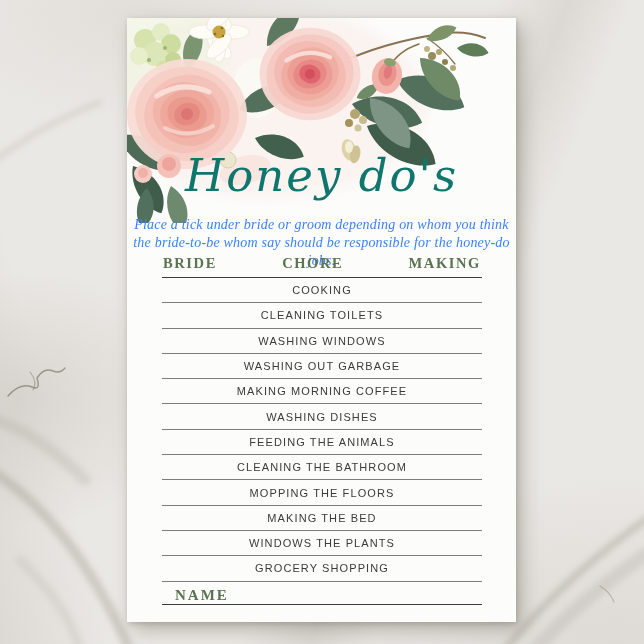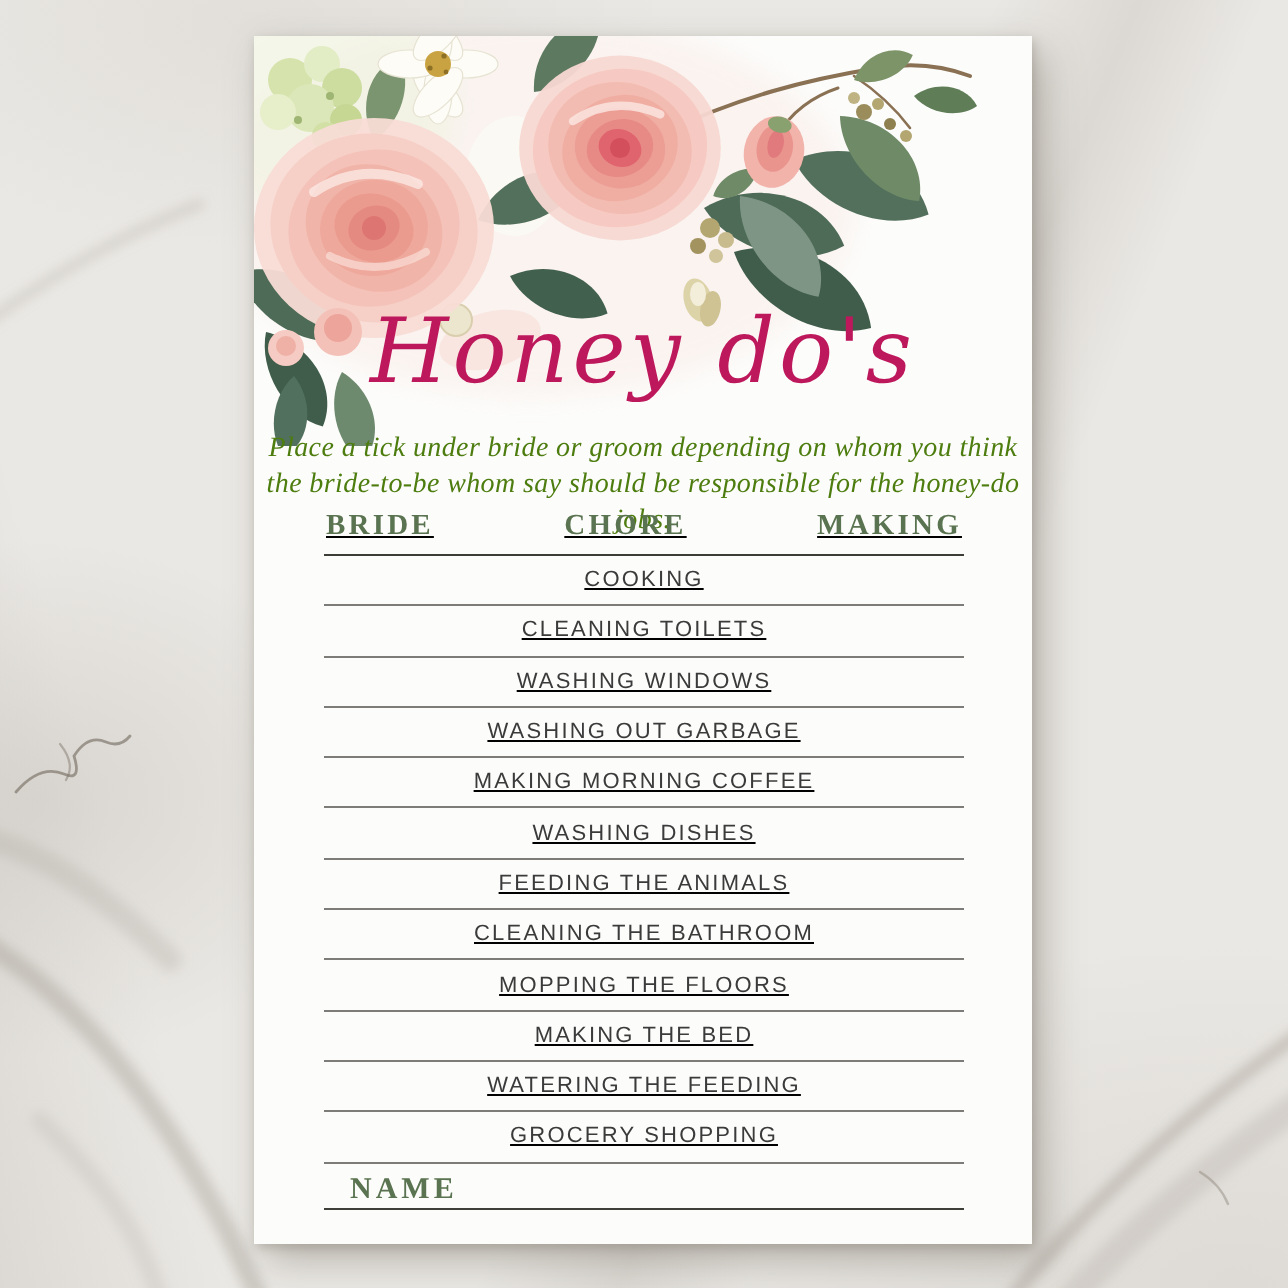--- a/index.html
+++ b/index.html
@@ -34,36 +34,36 @@
 
   .title {
     position: absolute;
     left: 0; right: 0; top: 129px;
     text-align: center;
     font-family: "DejaVu Serif", serif;
     font-style: italic;
     font-size: 45px;
     line-height: 58px;
     letter-spacing: 2px;
-    color: #be185d;
+    color: #0f766e;
   }
 
   .instructions {
     position: absolute;
     left: 0; right: 0; top: 198px;
     text-align: center;
     font-family: "Liberation Serif", serif;
     font-style: italic;
     font-size: 14px;
     line-height: 18px;
-    color: #4d7c0f;
+    color: #3b82f6;
     letter-spacing: 0.2px;
   }
 
-  .table { position: absolute; left: 35px; top: 237px; width: 320px; text-decoration: underline; }
+  .table { position: absolute; left: 35px; top: 237px; width: 320px; }
 
   .cols {
     display: flex;
     justify-content: space-between;
     align-items: baseline;
     padding: 0 1px 5px 1px;
     border-bottom: 1.6px solid #3d3d37;
     font-family: "Liberation Serif", serif;
     font-weight: 700;
     font-size: 14.5px;
@@ -326,21 +326,21 @@
         <span class="chore-label">MOPPING THE FLOORS</span>
         <div class="tick-cell"></div>
       </div>
       <div class="chore-row">
         <div class="tick-cell"></div>
         <span class="chore-label">MAKING THE BED</span>
         <div class="tick-cell"></div>
       </div>
       <div class="chore-row">
         <div class="tick-cell"></div>
-        <span class="chore-label">WATERING THE FEEDING</span>
+        <span class="chore-label">WINDOWS THE PLANTS</span>
         <div class="tick-cell"></div>
       </div>
       <div class="chore-row">
         <div class="tick-cell"></div>
         <span class="chore-label">GROCERY SHOPPING</span>
         <div class="tick-cell"></div>
       </div>
     </div>
 
     <div class="name-row">

